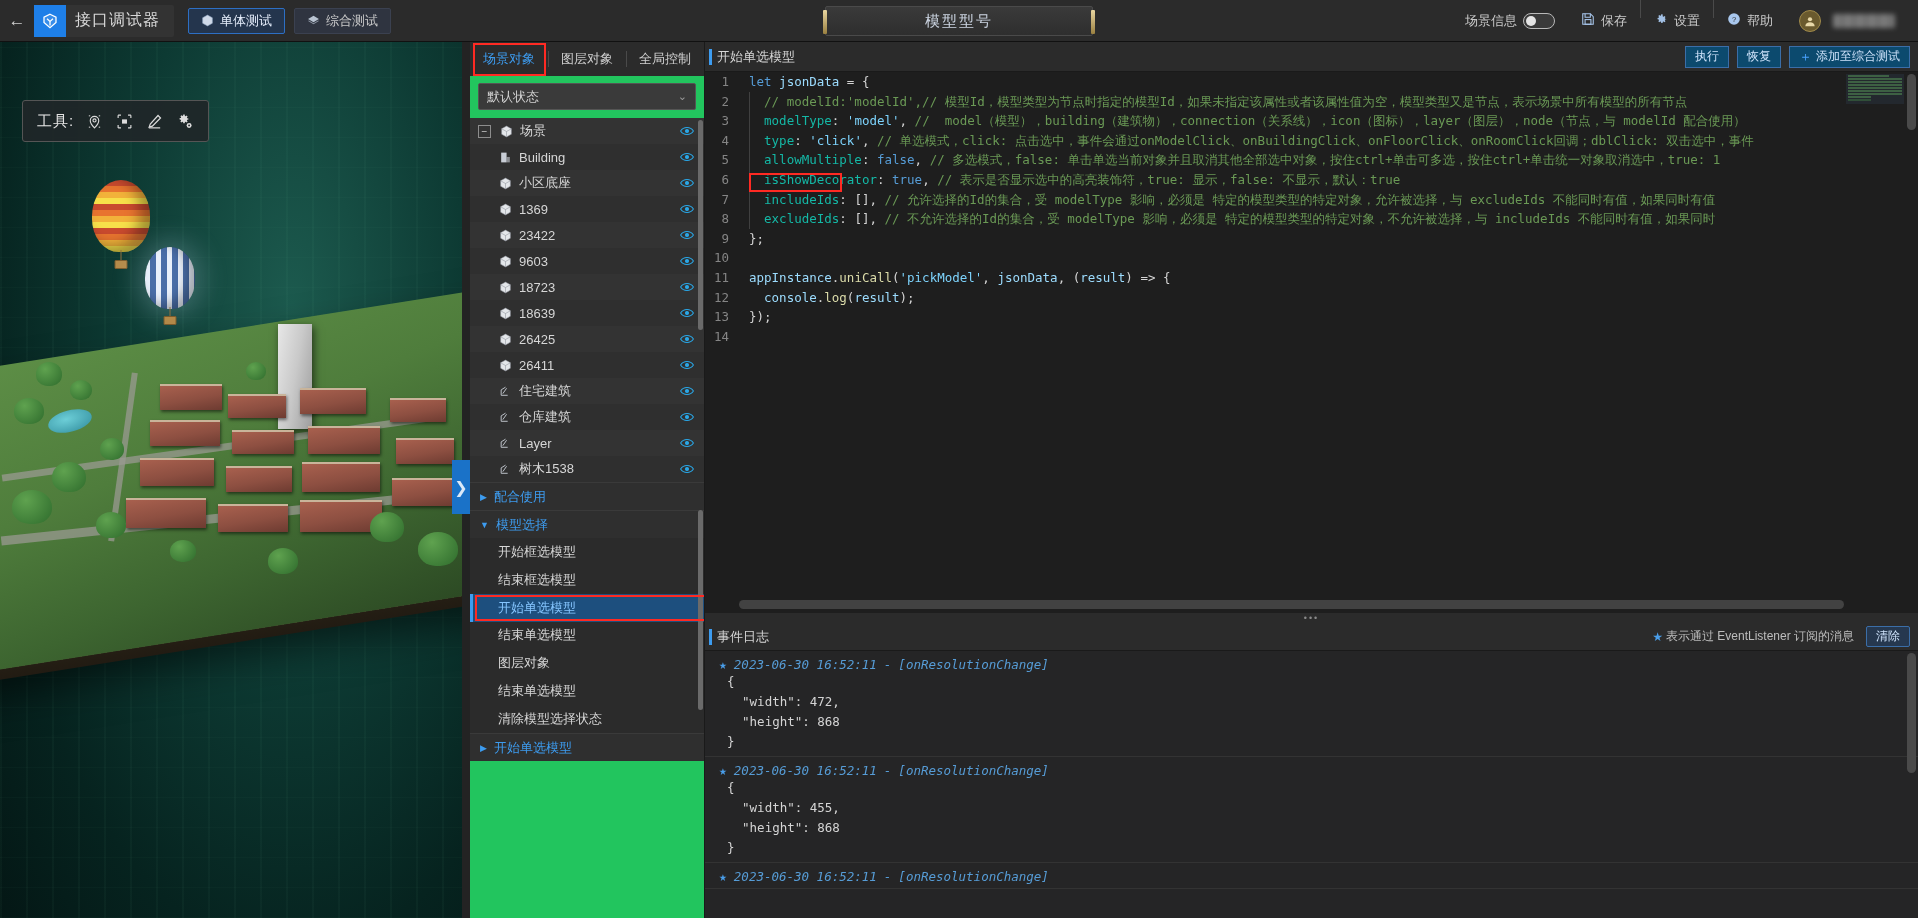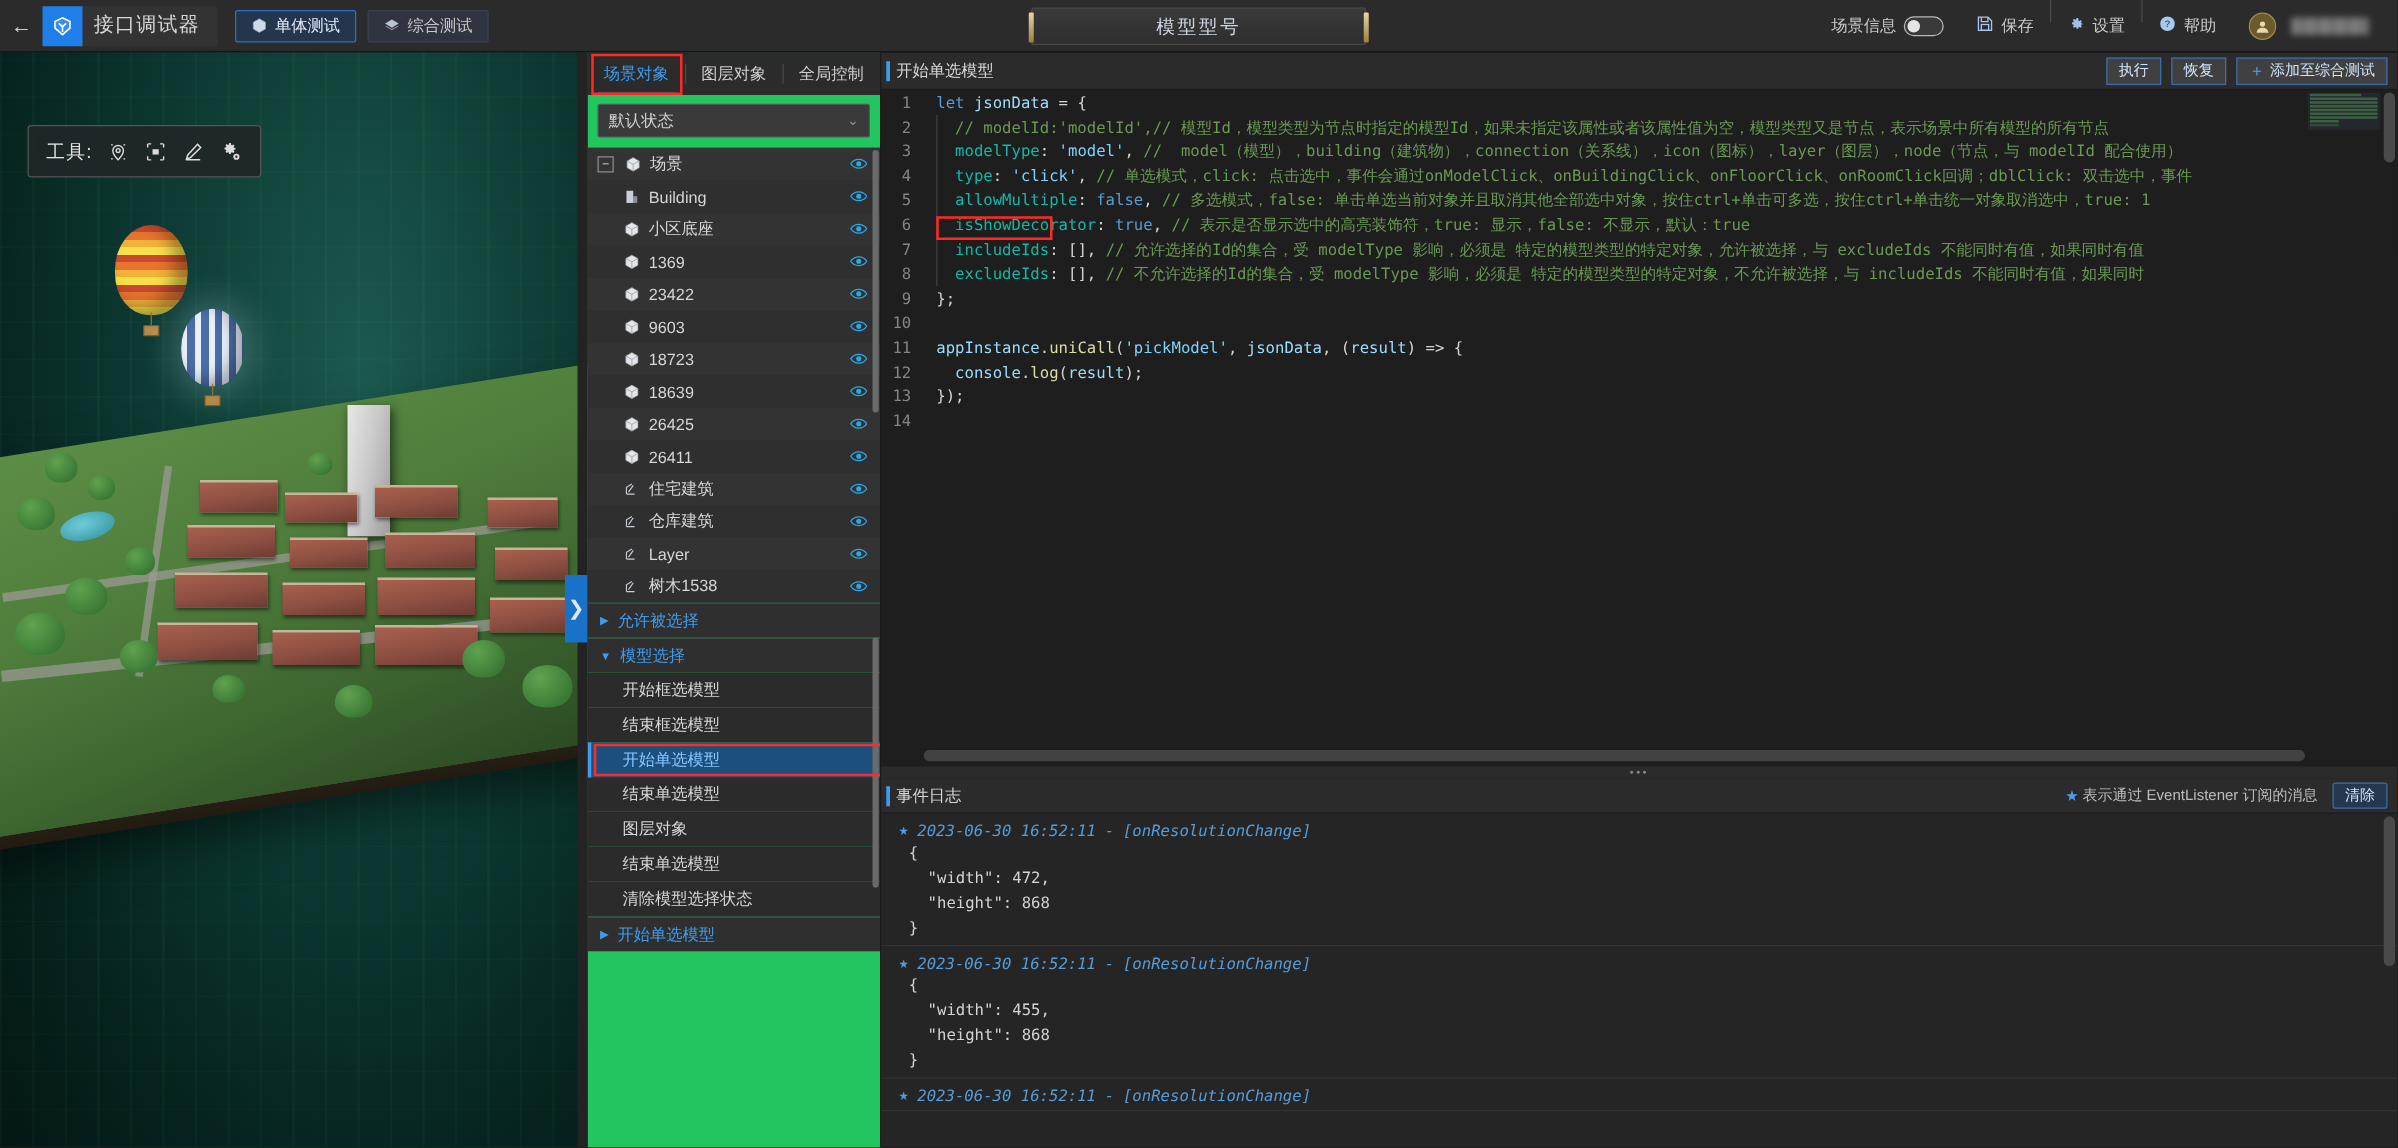--- a/index.html
+++ b/index.html
@@ -236,21 +236,21 @@
   }
   .eh-title {
     font-size: 13px; color: #d6d6d6; padding-left: 12px; position: relative;
   }
   .eh-title::before {
     content:""; position:absolute; left:4px; top:1px; bottom:1px; width:3px; background:#3d9cf0;
   }
   .eh-actions { margin-left: auto; display: flex; gap: 8px; }
   .eh-btn {
     height: 22px; padding: 0 9px; display: flex; align-items: center; gap: 4px;
-    font-size: 12px; color: #cfe3fb; background: #404040; border: 1px solid #3b6ea8;
+    font-size: 12px; color: #cfe3fb; background: #0c4a6e; border: 1px solid #3b6ea8;
     border-radius: 0; cursor: pointer; white-space: nowrap;
   }
   .eh-btn .plus { color:#4aa3ff; font-size: 13px; line-height: 1; }
 
   .code-wrap { flex: 1 1 auto; background: #1e1e1e; position: relative; overflow: hidden; min-height:0; }
   .code {
     font-family: "DejaVu Sans Mono", "Liberation Mono", monospace;
     font-size: 12.5px; line-height: 19.6px; white-space: pre; position: relative;
   }
   .cl { display: flex; height: 19.6px; }
@@ -714,21 +714,21 @@
               <span class="eye"><svg width="14" height="10" viewBox="0 0 24 16" fill="none" stroke="#2aa8e8" stroke-width="1.8">
                   <path d="M1 8s4-6 11-6 11 6 11 6-4 6-11 6S1 8 1 8z"></path>
                   <circle cx="12" cy="8" r="2.6" fill="#2aa8e8"></circle>
                 </svg></span>
             </div>
           </div>
         <div id="acc-root">
             <div class="acc-group">
               <div class="acc-head">
                 <span class="tri">▶</span>
-                <span>允许被选择</span>
+                <span>配合使用</span>
               </div>
             </div>
             <div class="acc-group">
               <div class="acc-head">
                 <span class="tri">▼</span>
                 <span>模型选择</span>
               </div>
               <div class="acc-item">
                 <span>开始框选模型</span>
               </div>

